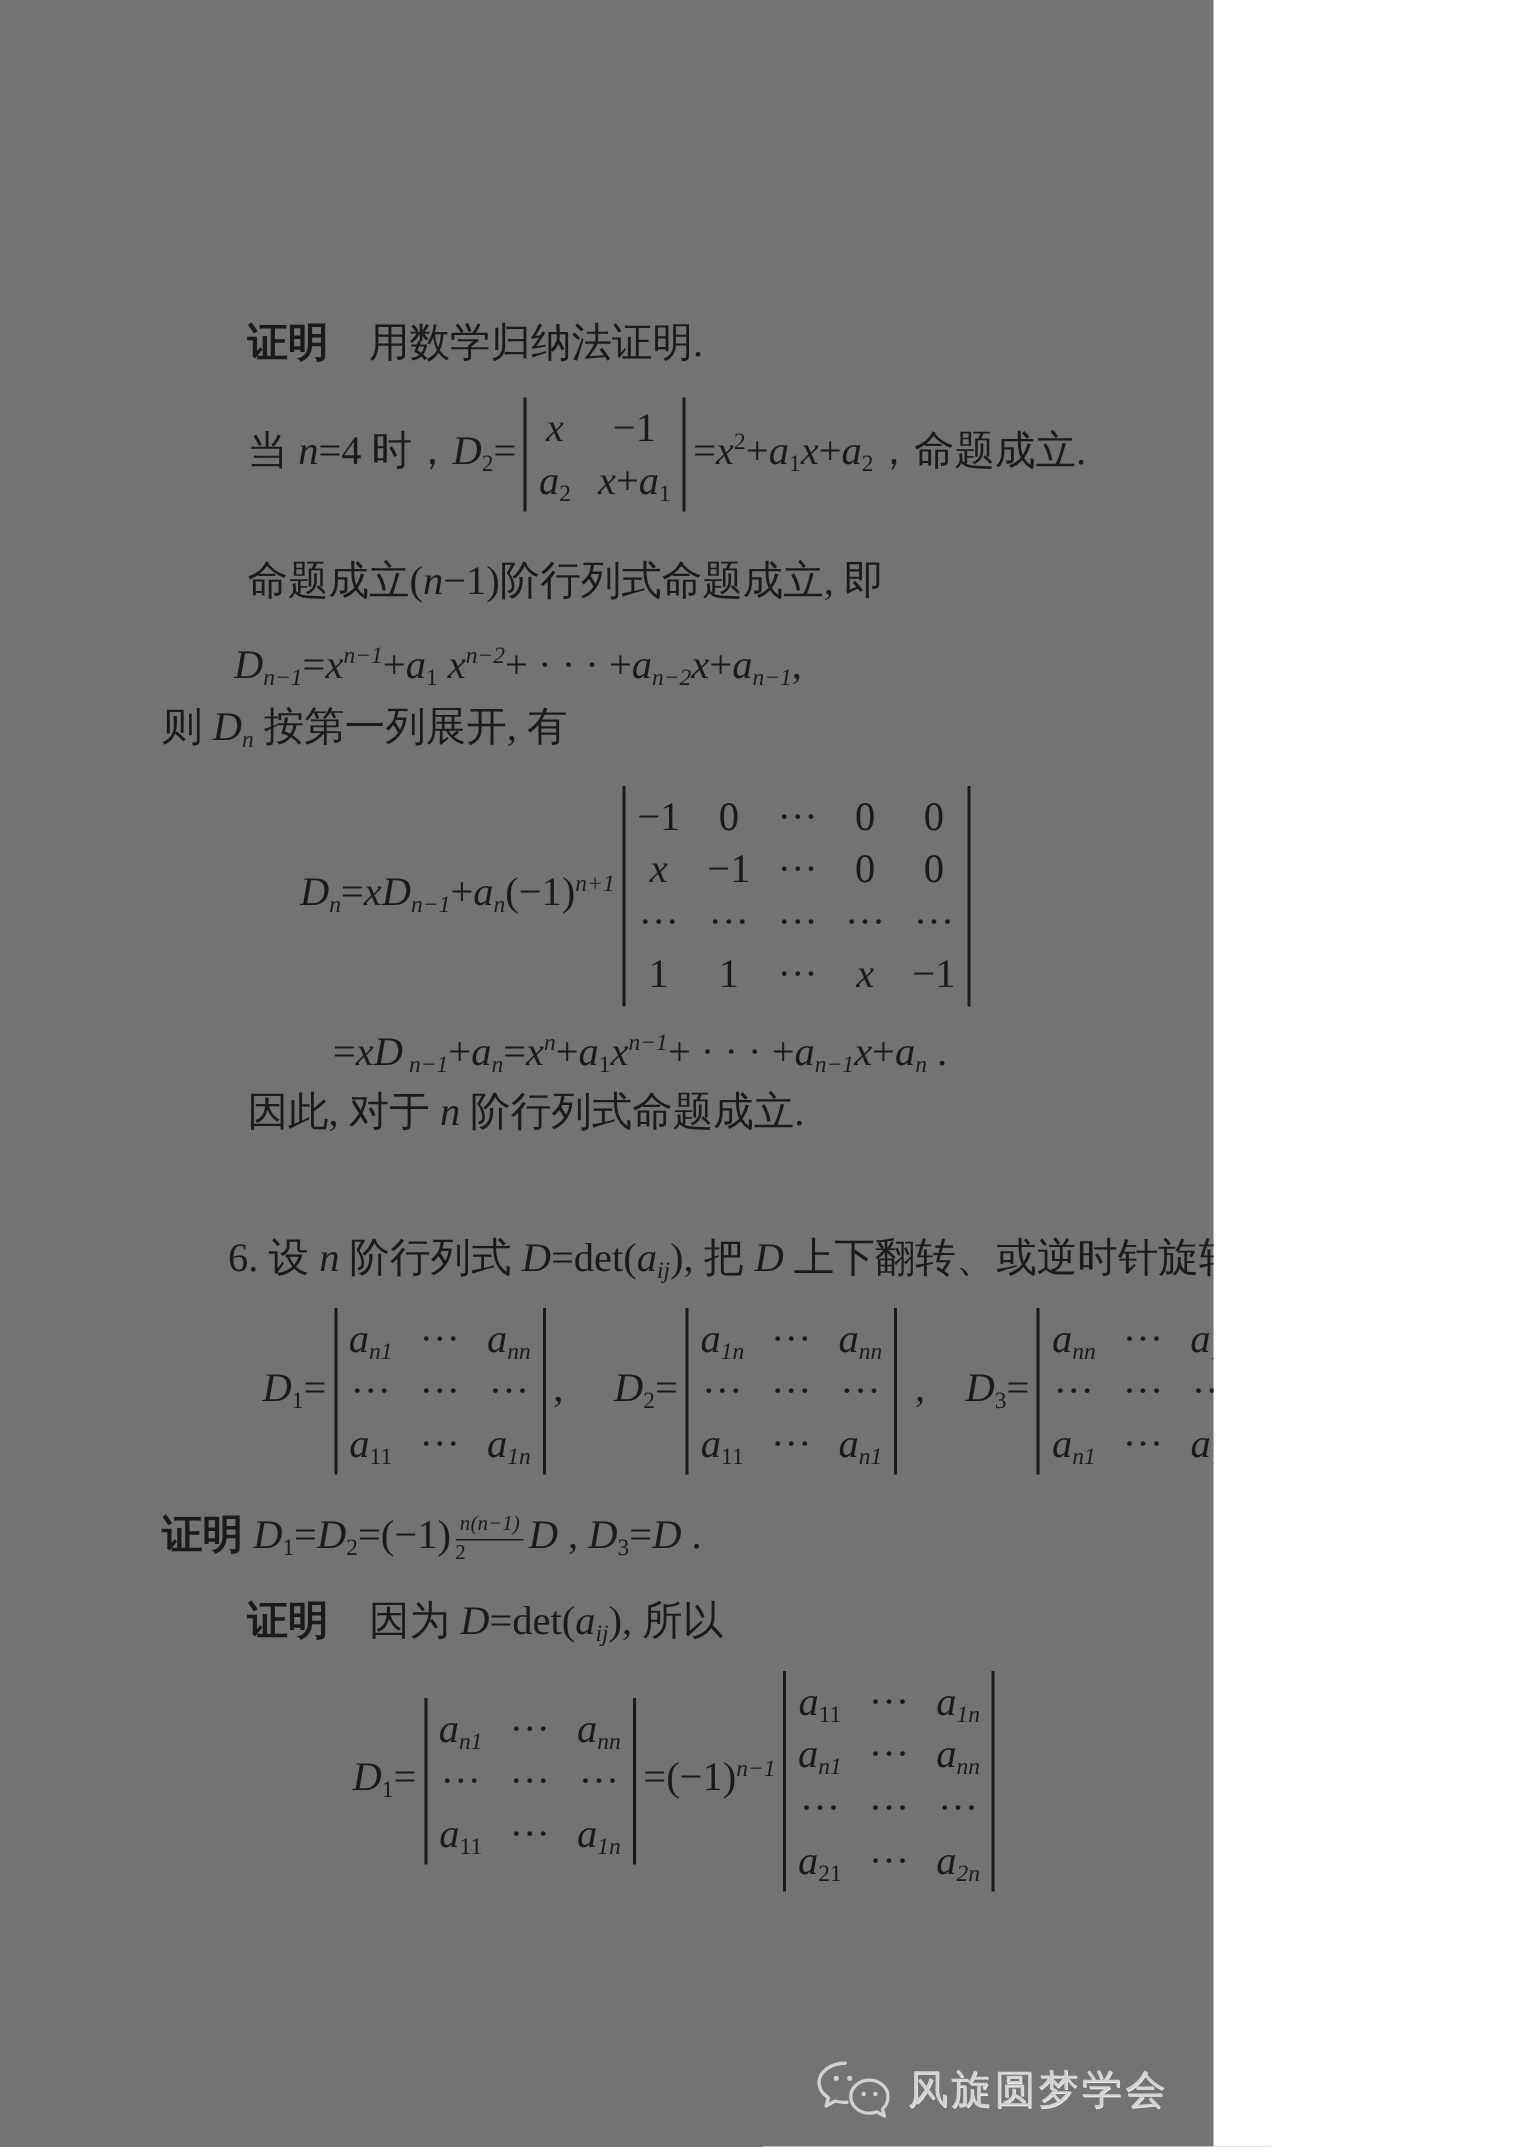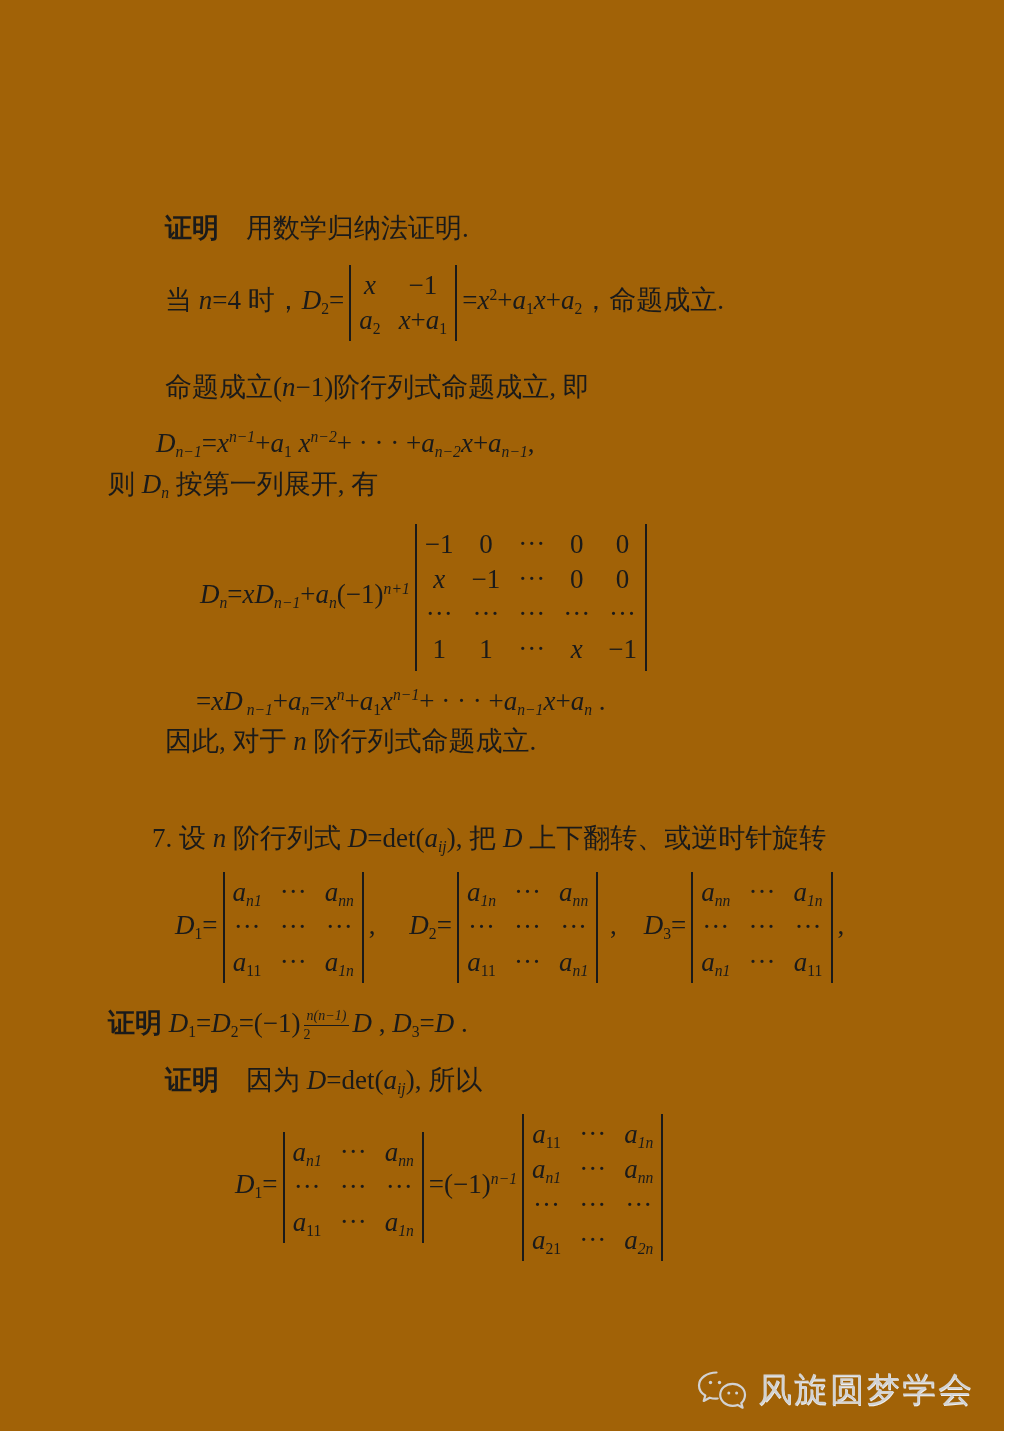--- a/index.html
+++ b/index.html
@@ -1,38 +1,38 @@
 <!DOCTYPE html>
 <html><head>
 <meta charset="utf-8">
 <style>
   html,body{margin:0;padding:0;background:#ffffff;}
   .page{
     position:relative;
-    width:1004px;height:1431px;
-    background:#a16207;
+    width:809px;height:1431px;
+    background:#737373;
     color:#1a1a1a;
     font-family:"Liberation Serif","DejaVu Serif",serif;
     overflow:hidden;
   }
   .content{
     position:absolute;
     left:108px;top:208px;
     width:830px;
     font-size:27px;
     line-height:1.5;
   }
   .line{white-space:nowrap;}
 
   
   .ml44{margin-left:44px;}
   .ml57{margin-left:57px;}
   .ml67{margin-left:67px;}
   .ml92{margin-left:92px;}
-  .ml114{margin-left:88px;}
+  .ml114{margin-left:114px;}
   .ml117{margin-left:48px;}
   .ml127{margin-left:127px;}   .mt10{margin-top:10px;}
   .mt14{margin-top:14px;} .mt16{margin-top:16px;}
   .mt18{margin-top:0;} .mt20{margin-top:20px;}
   .mt26{margin-top:26px;} .mt56{margin-top:56px;}
 
   
   .v{font-style:italic;}
   .bold{font-weight:bold;}
   sub,sup{font-size:0.58em;line-height:0;}
@@ -73,21 +73,21 @@
   .fden{padding-top:1px;}
 
   
   .watermark{
     position:absolute;
     right:30px;bottom:18px;
     display:flex;
     align-items:center;
     gap:10px;
     color:#d2d2d2;
-    font-size:34px;
+    font-size:27px;
     letter-spacing:2px;
     font-family:Liberation Serif, serif;
     text-shadow:0.5px 0.5px 0 #efefef;
     user-select:none;
   }
   .watermark svg{display:block;}
 </style>
 </head>
 <body>
 
@@ -124,21 +124,21 @@
             <span class="cell"><span>···</span></span>
             <span class="cell"><span>1</span></span>
             <span class="cell"><span>1</span></span>
             <span class="cell"><span>···</span></span>
             <span class="cell"><span class="v">x</span></span>
             <span class="cell"><span>−1</span></span>
           </span>
         </span></div>
     <div class="line ml114 mt10"><span>=</span><span class="v">x</span><span class="v">D</span><sub class="v"> n−1</sub><span>+</span><span class="v">a</span><sub class="v">n</sub><span>=</span><span class="v">x</span><sup class="v">n</sup><span>+</span><span class="v">a</span><sub>1</sub><span class="v">x</span><sup class="v">n−1</sup><span>+ · · · +</span><span class="v">a</span><sub class="v">n−1</sub><span class="v">x</span><span>+</span><span class="v">a</span><sub class="v">n</sub><span> .</span></div>
     <div class="line ml57 mt18"><span>因此, 对于 </span><span class="v">n</span><span> 阶行列式命题成立.</span></div>
-    <div class="line ml44 mt56"><span>7. 设 </span><span class="v">n</span><span> 阶行列式 </span><span class="v">D</span><span>=det(</span><span class="v">a</span><sub class="v">ij</sub><span>), 把 </span><span class="v">D</span><span> 上下翻转、或逆时针旋转</span></div>
+    <div class="line ml44 mt56"><span>6. 设 </span><span class="v">n</span><span> 阶行列式 </span><span class="v">D</span><span>=det(</span><span class="v">a</span><sub class="v">ij</sub><span>), 把 </span><span class="v">D</span><span> 上下翻转、或逆时针旋转</span></div>
     <div class="line ml67 mt14"><span class="v">D</span><sub>1</sub><span>=</span><span class="det">
           <span class="det-grid" style="grid-template-columns: repeat(3, auto);">
             <span class="cell"><span class="v">a</span><sub class="v">n1</sub></span>
             <span class="cell"><span>···</span></span>
             <span class="cell"><span class="v">a</span><sub class="v">nn</sub></span>
             <span class="cell"><span>···</span></span>
             <span class="cell"><span>···</span></span>
             <span class="cell"><span>···</span></span>
             <span class="cell"><span class="v">a</span><sub>11</sub></span>
             <span class="cell"><span>···</span></span>

